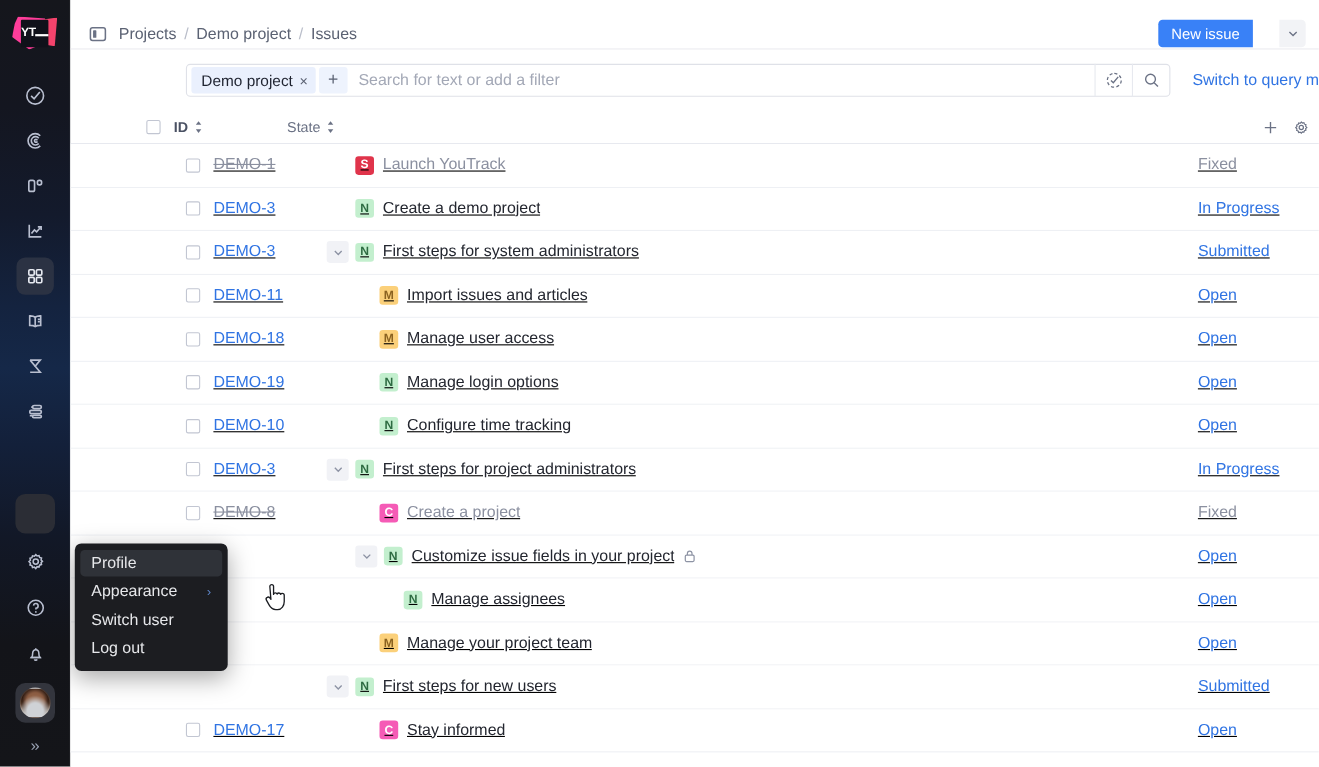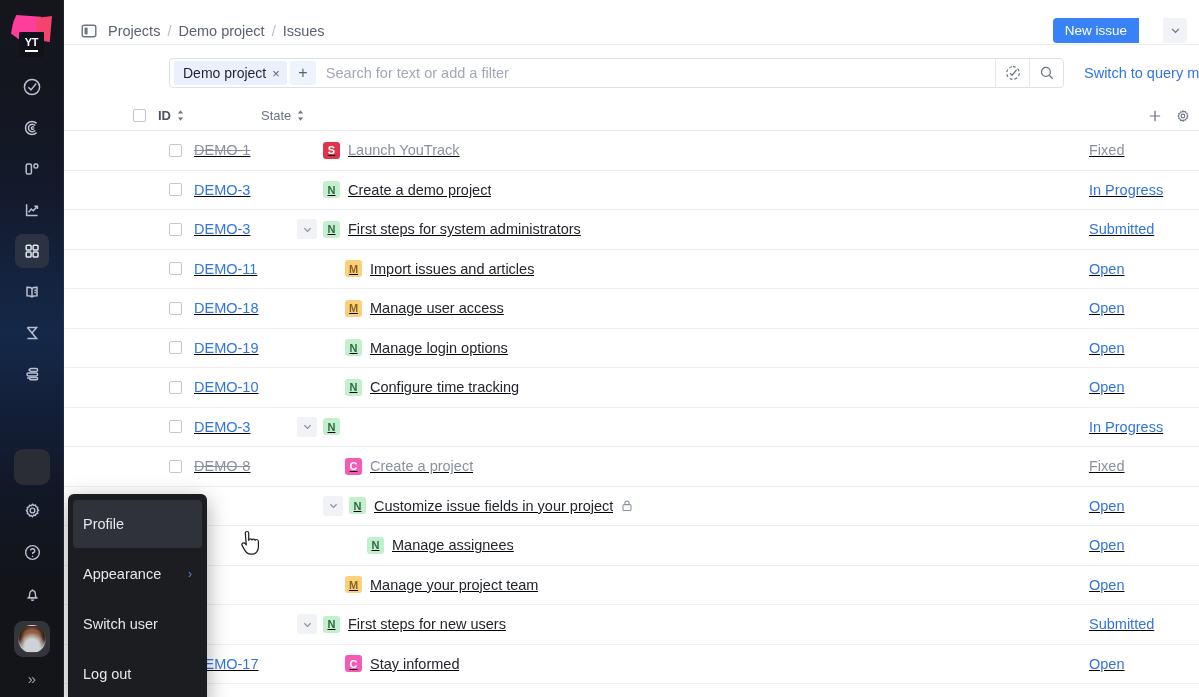--- a/index.html
+++ b/index.html
@@ -34,23 +34,23 @@
     position: absolute; width: 30px; height: 30px; left: 2px; top: 7px;
     background: #ff3d9a;
     clip-path: polygon(18% 0%, 100% 6%, 96% 82%, 52% 100%, 0% 62%, 8% 22%);
   }
   .yt-shape-b {
     position: absolute; width: 16px; height: 26px; right: 3px; top: 8px;
     background: #f4436c;
     clip-path: polygon(0% 8%, 100% 0%, 86% 100%, 8% 92%);
   }
   .yt-square {
-    position: absolute; width: 25px; height: 25px; left: 10px; top: 24px;
+    position: absolute; width: 25px; height: 25px; left: 10px; top: 10px;
     background: #10111a; border-radius: 1px;
-    display: flex; flex-direction: column; align-items: center; justify-content: center; text-align: center;
+    display: flex; flex-direction: row; align-items: center; justify-content: center; text-align: center;
   }
   .yt-square .yt-text {
     color: #fff; font-size: 11px; font-weight: bold; letter-spacing: -0.3px; line-height: 11px;
   }
   .yt-square .yt-bar { width: 13px; height: 2px; background: #fff; margin-top: 2px; }
 
   .nav-group { margin-top: 16px; display: flex; flex-direction: column; align-items: center; gap: 7px; }
   .nav-btn {
     width: 34px; height: 34px; border-radius: 8px;
     display: flex; align-items: center; justify-content: center;
@@ -200,21 +200,21 @@
   .cell-state { width: 110px; flex: 0 0 110px; font-size: 14.5px; color: #3074e3; cursor: pointer; }
   .cell-state.resolved { color: #8b90a0; }
 
   
   #ctxmenu {
     position: absolute; left: 4px; top: 494px; width: 139px;
     background: #1c1d21; border-radius: 6px; padding: 6px 5px;
     box-shadow: 0 6px 22px rgba(0,0,0,0.35); z-index: 40;
   }
   .ctx-item {
-    height: 48px; display: flex; align-items: center; padding: 0 10px;
+    height: 24px; display: flex; align-items: center; padding: 0 10px;
     color: #e6e7ea; font-size: 14.5px; border-radius: 4px; cursor: pointer;
     margin-bottom: 2px;
   }
   .ctx-item.active { background: #2f3238; }
   .ctx-arrow { margin-left: auto; color: #5e86c9; font-size: 12px; }
 
   
   #cursor { position: absolute; left: 176px; top: 530px; z-index: 60; pointer-events: none; }
 </style>
 </head>
@@ -510,20 +510,21 @@
             <span class="chk"></span>
             <span class="id-link">DEMO-3</span>
           </div>
           <div class="cell-summary">
             <span class="expander">
               <svg width="11" height="11" viewBox="0 0 12 12">
                 <path d="M2.6 4.6 L6 8 L9.4 4.6" fill="none" stroke="#8d93a4" stroke-width="1.35"></path>
               </svg>
             </span>
             <span class="type-badge b-N">N</span>
+            <span class="summary-text">First steps for project administrators</span>
           </div>
           <div class="cell-state">In Progress</div>
         </div>
         <div class="row">
           <div class="cell-id">
             <span class="chk"></span>
             <span class="id-link resolved">DEMO-8</span>
           </div>
           <div class="cell-summary">
             <span style="flex: 0 0 22px; width: 22px;"></span>

